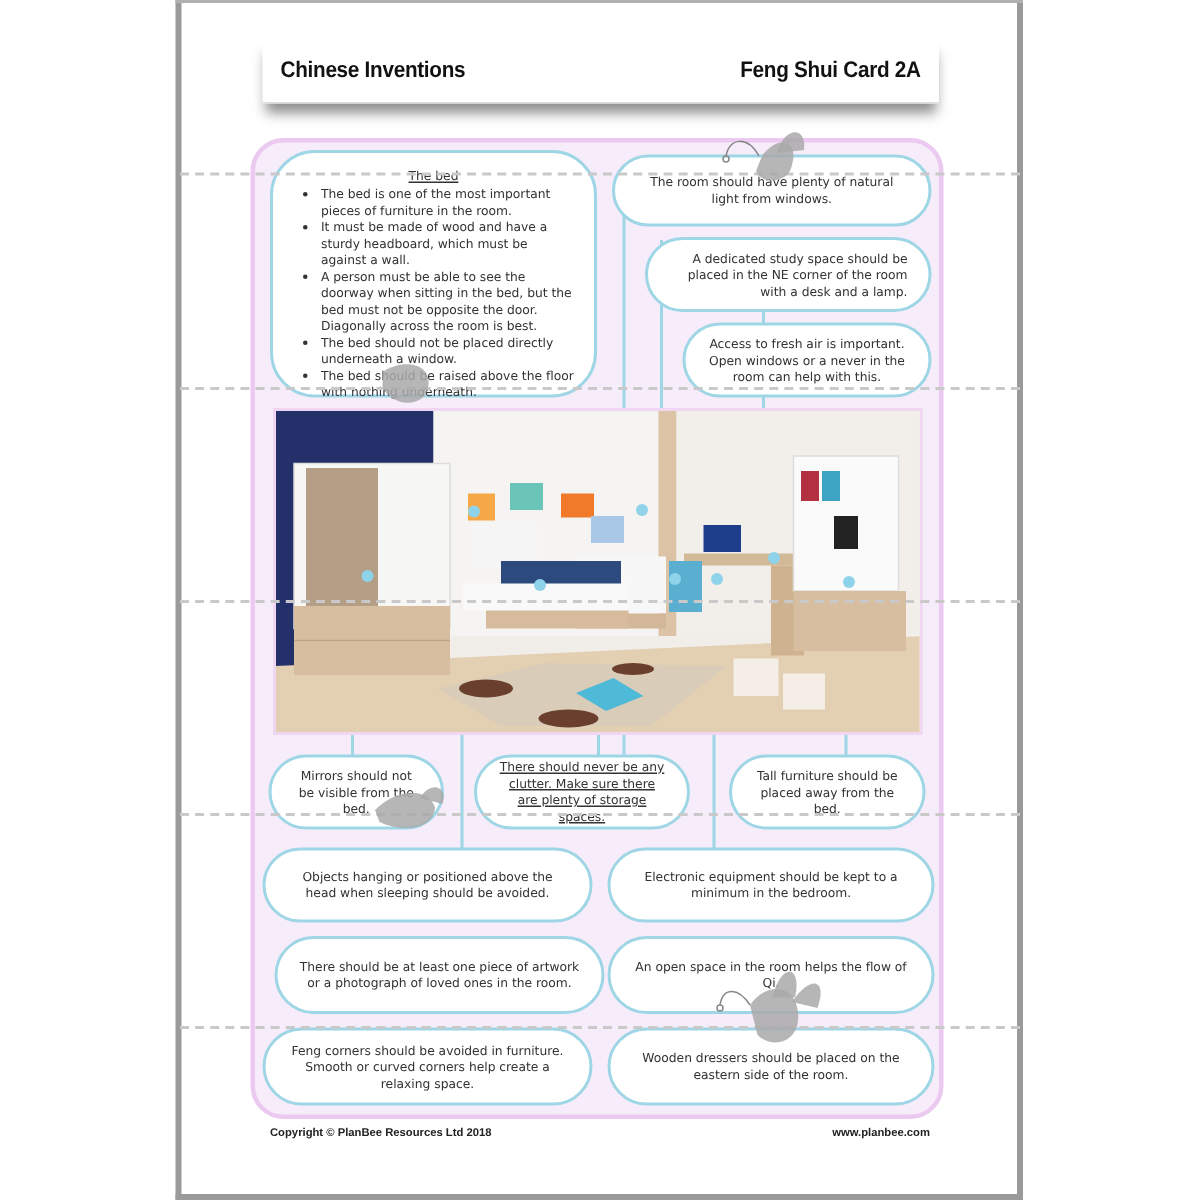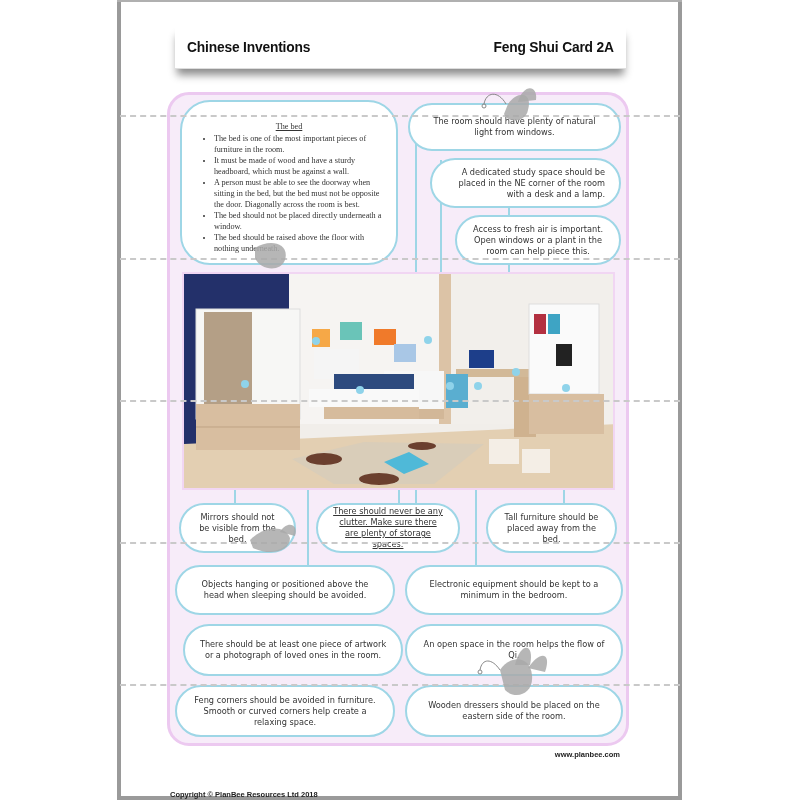--- a/index.html
+++ b/index.html
@@ -27,35 +27,35 @@
     .header .t.right { right: 12px; transform-origin: right center; }
     .frame {
       position: absolute; left: 167px; top: 92px; width: 462px; height: 654px;
       border: 3px solid #ecc9f0; border-radius: 22px; background: #f7ecf9; box-sizing: border-box;
     }
     .box {
       position: absolute; background: #ffffff; border: 2px solid #9ed6e6; border-radius: 26px;
       box-sizing: border-box; display: flex; align-items: center; justify-content: center; text-align: center;
       font-size: 8.2px; line-height: 11px; color: #333; padding: 4px 14px;
     }
-    .bedbox { display: block; text-align: left; padding: 19px 12px 6px 12px; border-radius: 30px; font-family: Liberation Serif, serif; }
+    .bedbox { display: block; text-align: left; padding: 10px 12px 6px 12px; border-radius: 30px; }
     .bedbox .title { text-align: center; text-decoration: underline; margin-bottom: 1px; }
     .bedbox ul { margin: 0; padding-left: 20px; }
     .bedbox li { margin: 0; }
     .vline { position: absolute; width: 2px; background: #9ed6e6; }
     .photo {
       position: absolute; left: 182px; top: 272px; width: 433px; height: 218px; overflow: hidden;
       background: #efe9e2; border: 2px solid #f1d6f3; box-sizing: border-box;
     }
     .dot { position: absolute; width: 8px; height: 8px; border-radius: 50%; background: #8fd3ea; }
     .footer-l, .footer-r {
       position: absolute; top: 750px; font-family: "Liberation Sans", sans-serif; font-weight: bold;
       font-size: 7.5px; color: #222;
     }
-    .footer-l { left: 170px; margin-top: 40px; }
+    .footer-l { left: 180px; }
     .footer-r { right: 180px; }
     .dash-h { position: absolute; height: 0; border-top: 2px dashed #c9c9c9; }
     .bee { position: absolute; }
   </style>
 </head>
 <body>
 
 <div class="page"></div>
 <div class="page-topline"></div>
 
@@ -87,21 +87,21 @@
   </ul>
 </div>
 
 <div class="box" style="left:408px; top:103px; width:213px; height:48px;">
   <span>The room should have plenty of natural light from windows.</span>
 </div>
 <div class="box" style="left:430px; top:158px; width:191px; height:50px;text-align:right;">
   <span>A dedicated study space should be placed in the NE corner of the room with a desk and a lamp.</span>
 </div>
 <div class="box" style="left:455px; top:215px; width:166px; height:50px;">
-  <span>Access to fresh air is important. Open windows or a plant in the room can help piece this.</span>
+  <span>Access to fresh air is important. Open windows or a never in the room can help with this.</span>
 </div>
 
 <div class="photo">
   <svg width="433" height="218" viewBox="0 0 433 218">
     <rect x="0" y="0" width="433" height="218" fill="#f1eeea"></rect>
     <rect x="0" y="0" width="105" height="170" fill="#23306a"></rect>
     <rect x="105" y="0" width="150" height="150" fill="#f6f4f2"></rect>
     <rect x="255" y="0" width="12" height="150" fill="#dcc3a6"></rect>
     <rect x="267" y="0" width="166" height="150" fill="#f2efeb"></rect>
     <polygon points="0,170 433,150 433,218 0,218" fill="#e3cfb2"></polygon>

